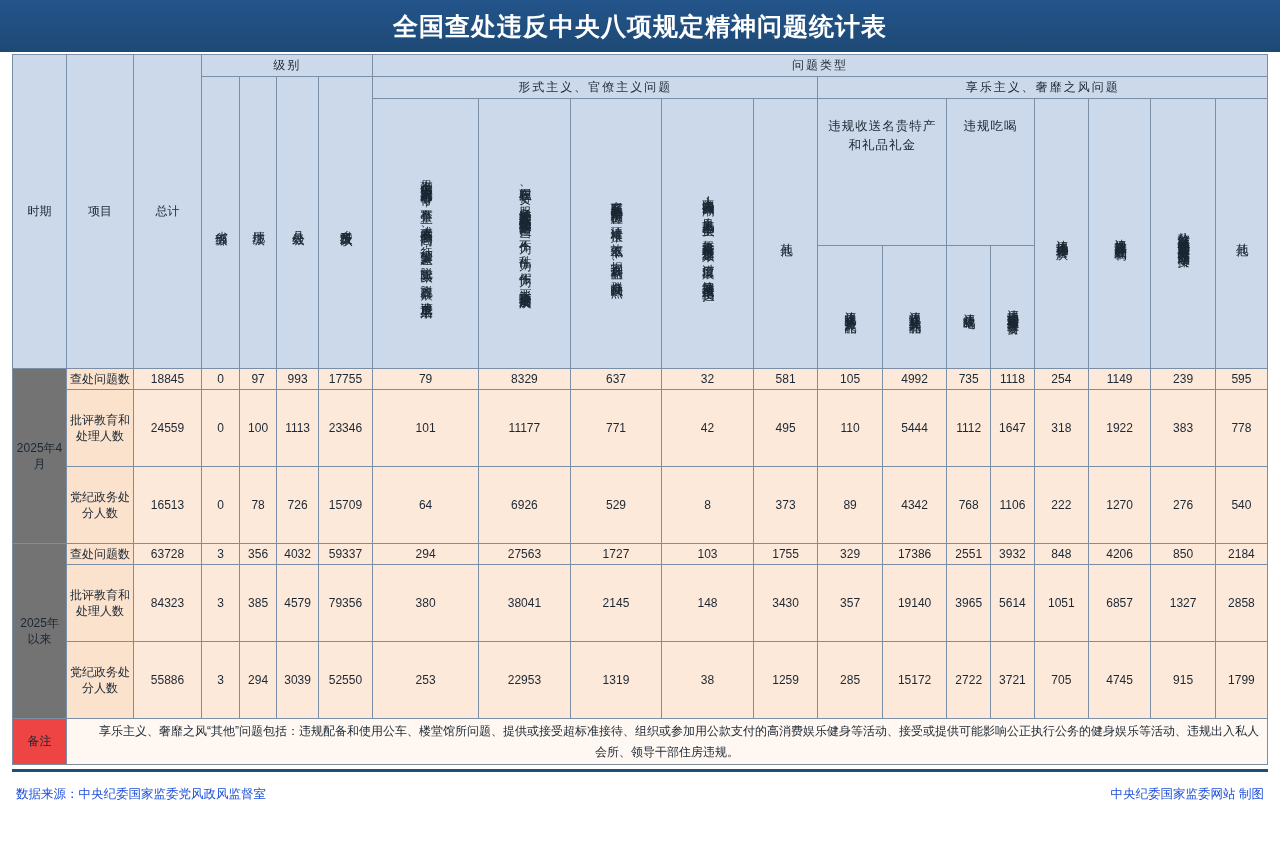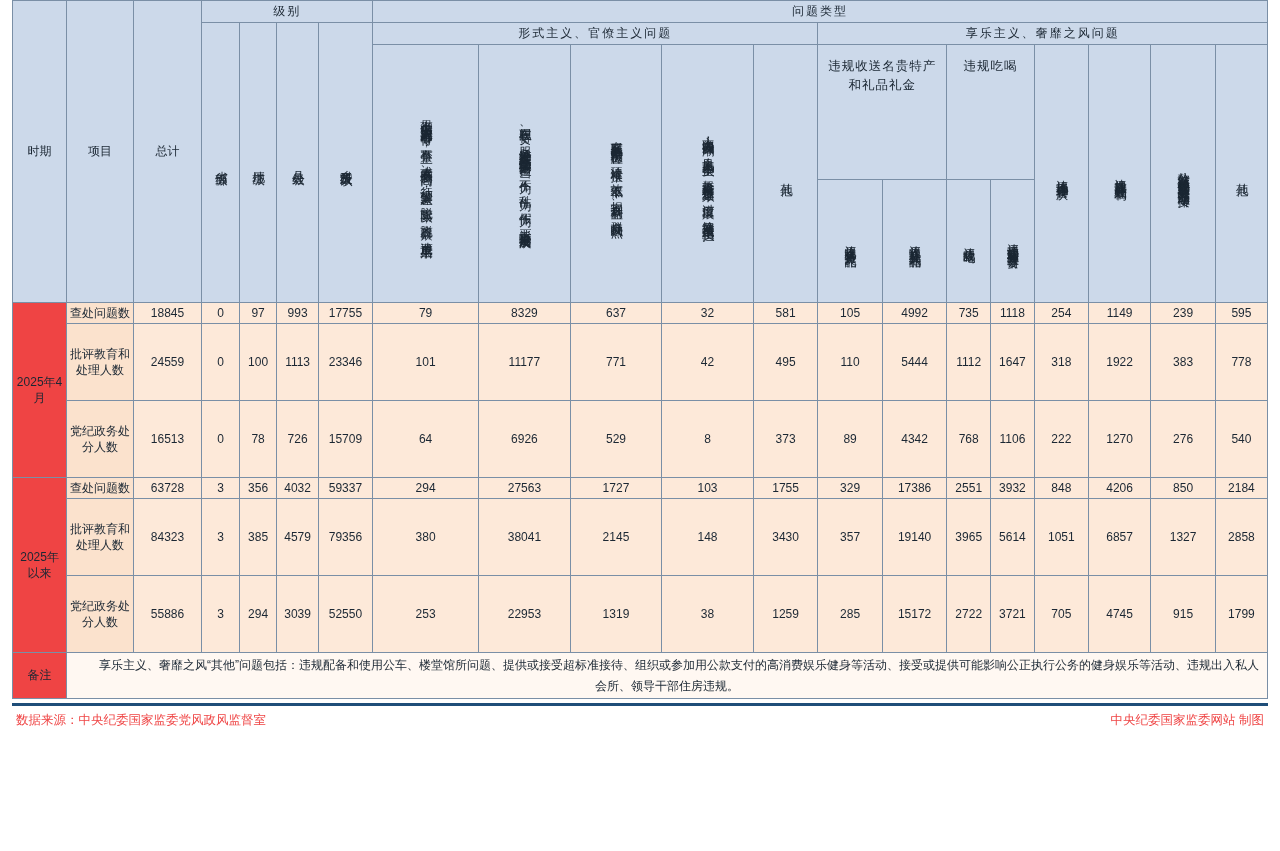--- a/index.html
+++ b/index.html
@@ -54,42 +54,42 @@
     font-size: 15px;
     letter-spacing: 2px;
   }
   .hdr-vert {
     background: #ccd9ea;
     font-size: 12.5px;
     writing-mode: vertical-rl;
     text-orientation: upright;
     letter-spacing: 1px;
     line-height: 1.25;
-    margin: 6px auto;
+    margin: 12px auto;
     height: 230px;
     display: block;
   }
   .vert-wrap {
     display: flex;
     align-items: center;
     justify-content: center;
     height: 100%;
   }
   .hdr-vert-s {
     background: #ccd9ea;
     font-size: 12px;
     writing-mode: vertical-rl;
     text-orientation: upright;
     letter-spacing: 1px;
     line-height: 1.25;
     height: 118px;
     display: block;
   }
   td.cell-period {
-    background: #ef4444;
+    background: #737373;
     font-size: 13px;
     line-height: 1.35;
   }
   td.cell-item {
     background: #fbe2cd;
     font-size: 13px;
     line-height: 1.35;
     font-weight: bold;
   }
   td.cell-num {
@@ -104,42 +104,43 @@
   td.note-body {
     background: #fff8f2;
     font-size: 13px;
     text-align: left;
     line-height: 1.7;
     padding: 6px 10px;
     text-indent: 2em;
     margin-top: 12px;
   }
   .footer {
-    margin: 0 12px;
+    margin: 8px 12px;
     width: 1256px;
     box-sizing: border-box;
     display: flex;
     justify-content: space-between;
     align-items: center;
     font-size: 12.5px;
-    color: #ef4444;
+    color: #1d4ed8;
     padding: 6px 4px 0 4px;
   }
   .footer-line {
     height: 3px;
     background: #1f4e79;
     margin: 4px 12px 0 12px;
     width: 1256px;
   }
 </style>
 </head>
 <body>
 
 <div id="page">
 
+  <div class="title-bar">全国查处违反中央八项规定精神问题统计表</div>
 
   <table class="main">
     <colgroup>
       <col style="width:52px">
       <col style="width:64px">
       <col style="width:66px">
       <col style="width:36px">
       <col style="width:36px">
       <col style="width:40px">
       <col style="width:52px">

